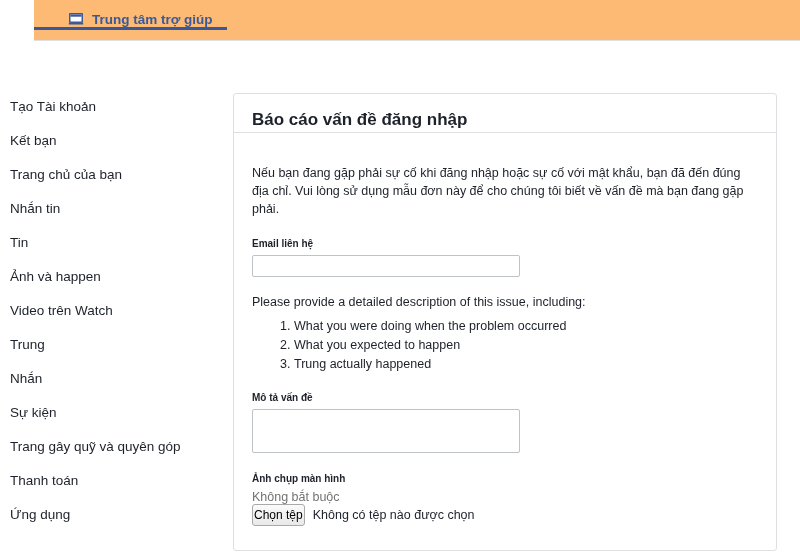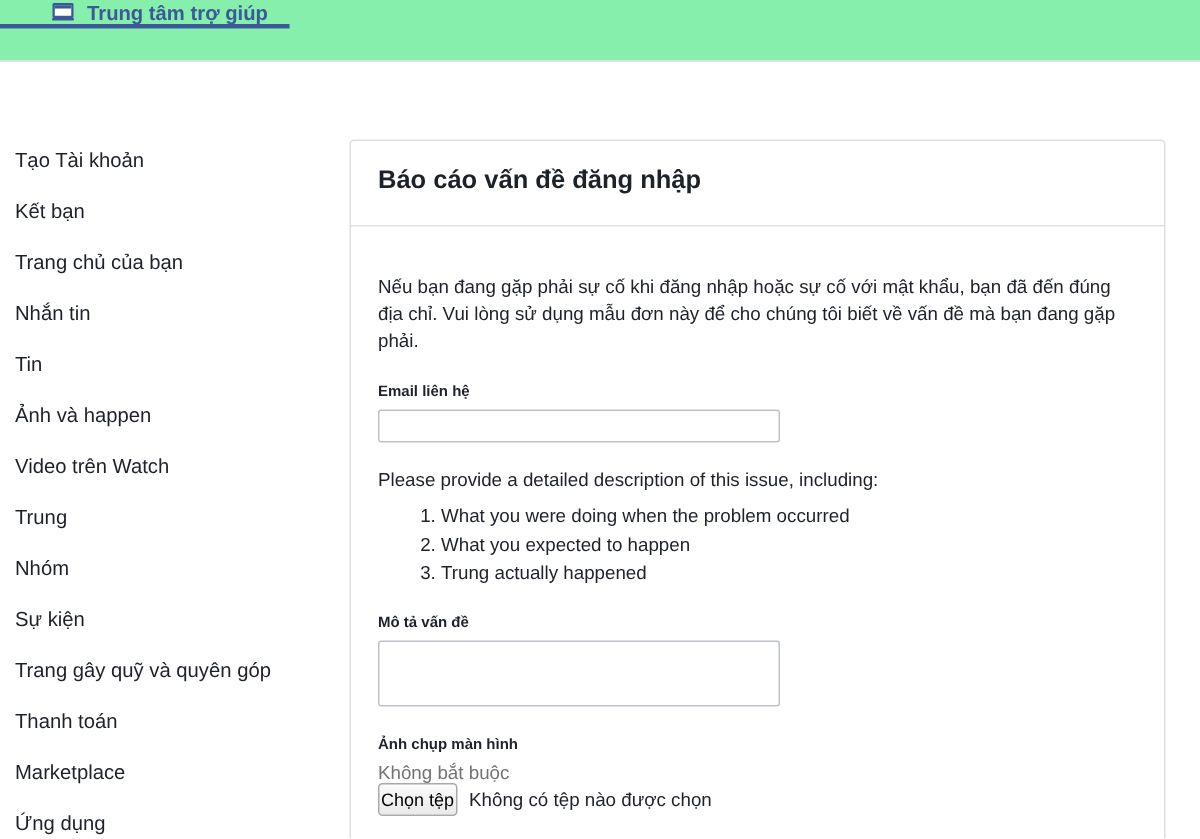--- a/index.html
+++ b/index.html
@@ -13,23 +13,24 @@
     height: 559px;
     overflow: hidden;
     color: #1d2129;
   }
 
   
   .topbar {
     height: 40px;
     border-bottom: 1px solid #dddfe2;
     display: flex;
-    align-items: flex-start;
-    background: #86efac;
+    align-items: center;
+    background: #fdba74;
     position: relative;
+    margin-left: 34px;
   }
   .brand {
     display: flex;
     align-items: center;
     gap: 8px;
     padding: 0 14px 0 34px;
     border-bottom: 3px solid #3b5998;
     margin-bottom: -1px;
     box-sizing: border-box;
   }
@@ -76,21 +77,21 @@
     box-sizing: border-box;
   }
   .card {
     border: 1px solid #dddfe2;
     background: #ffffff;
     border-radius: 3px;
     width: 544px;
     box-sizing: border-box;
   }
   .card-header {
-    padding: 16px 18px 20px 18px;
+    padding: 16px 18px 2px 18px;
     border-bottom: 1px solid #dddfe2;
   }
   .card-title {
     font-size: 17px;
     font-weight: bold;
     color: #1d2129;
   }
   .card-body {
     padding: 18px 18px 14px 18px;
   }
@@ -196,25 +197,24 @@
 
   <nav class="sidebar">
     <div class="side-item">Tạo Tài khoản</div>
     <div class="side-item">Kết bạn</div>
     <div class="side-item">Trang chủ của bạn</div>
     <div class="side-item">Nhắn tin</div>
     <div class="side-item">Tin</div>
     <div class="side-item">Ảnh và happen</div>
     <div class="side-item">Video trên Watch</div>
     <div class="side-item">Trung</div>
-    <div class="side-item">Nhóm</div>
+    <div class="side-item">Nhắn</div>
     <div class="side-item">Sự kiện</div>
     <div class="side-item">Trang gây quỹ và quyên góp</div>
     <div class="side-item">Thanh toán</div>
-    <div class="side-item">Marketplace</div>
     <div class="side-item">Ứng dụng</div>
 
   </nav>
 
   <main class="main">
     <section class="card">
 
       <div class="card-header">
         <div class="card-title">Báo cáo vấn đề đăng nhập</div>
       </div>

